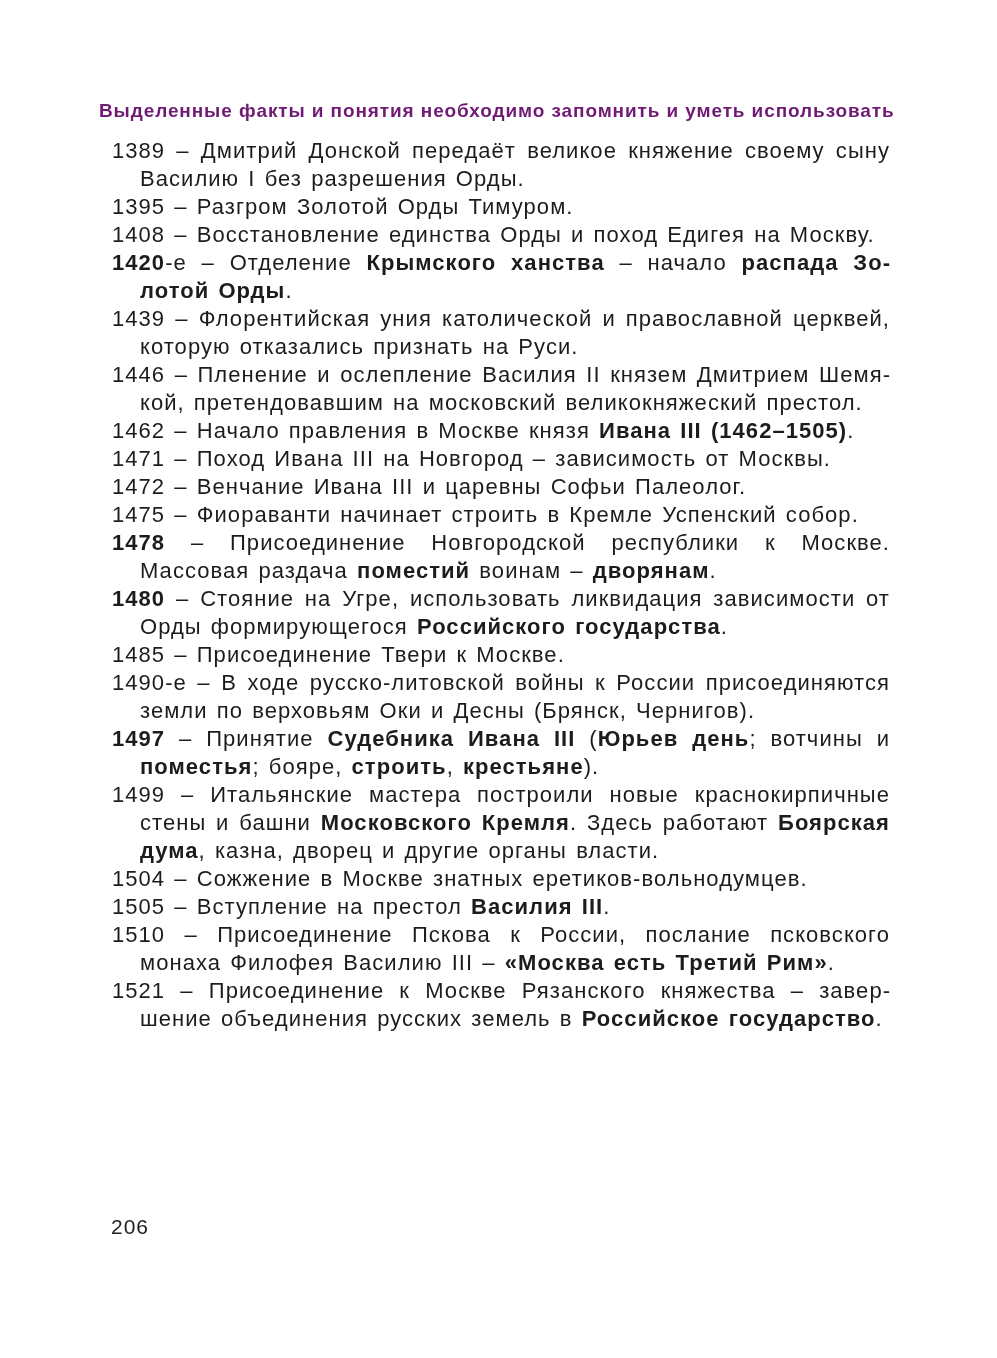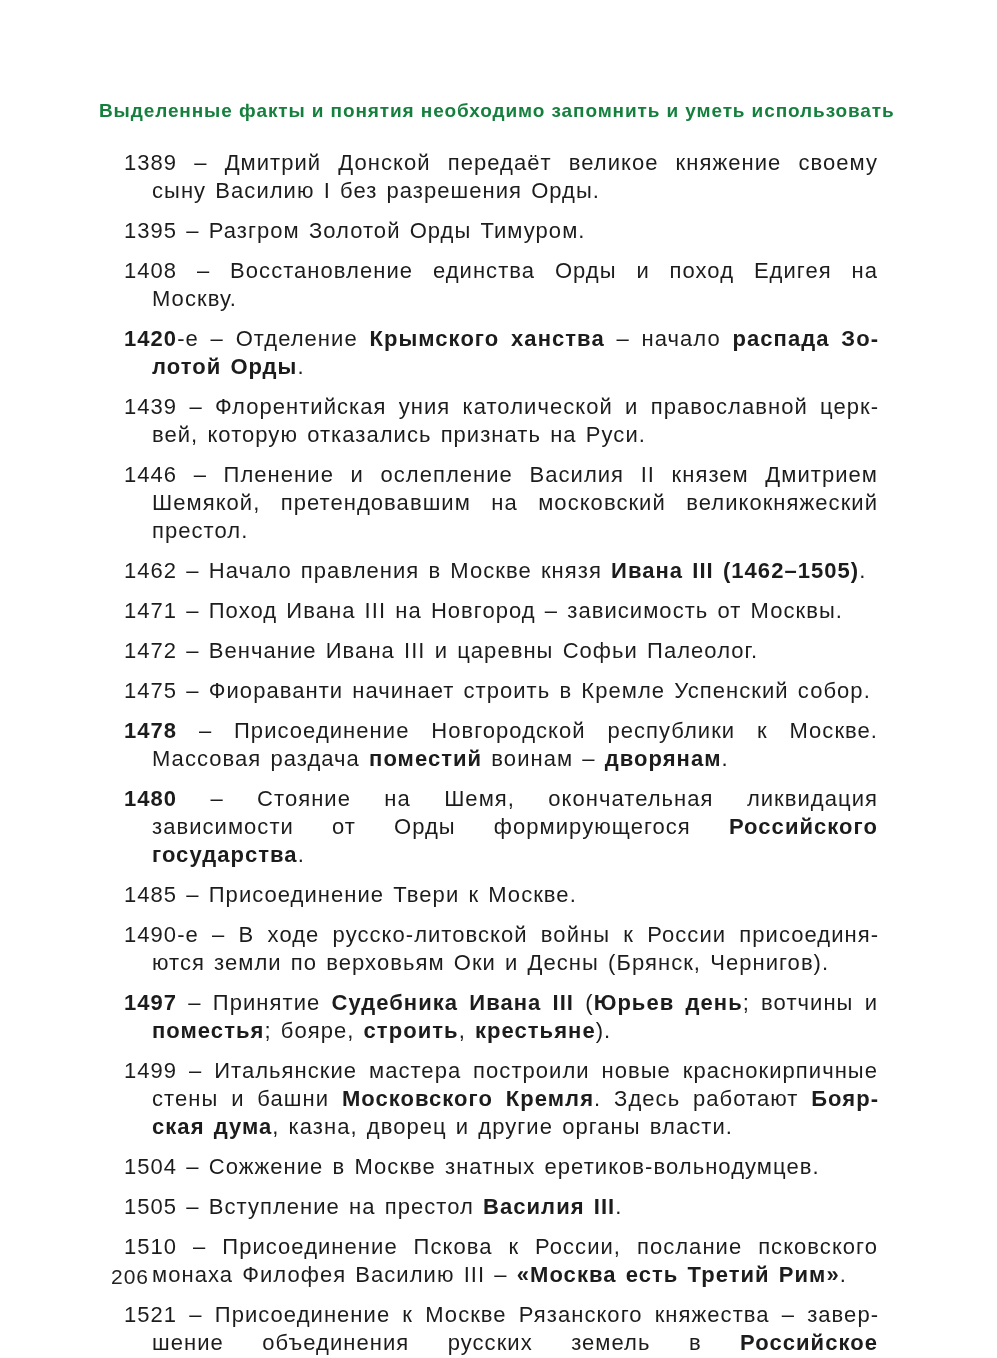--- a/index.html
+++ b/index.html
@@ -17,47 +17,47 @@
     overflow: hidden;
   }
   .memo-heading {
     position: absolute;
     left: 99px;
     top: 100px;
     font-size: 19px;
     font-weight: bold;
     letter-spacing: 0.9px;
     white-space: nowrap;
-    color: #15803d;
+    color: #701a75;
   }
   .entries {
     position: absolute;
     left: 112px;
     top: 137px;
     width: 778px;
   }
   .entry {
-    margin: 12px;
+    margin: 0;
     padding-left: 28px;
     text-indent: -28px;
     text-align: justify;
     font-size: 22px;
     line-height: 28px;
     letter-spacing: 1.05px;
     word-spacing: 2px;
     -webkit-hyphens: manual;
     hyphens: manual;
   }
   .entry .b {
     font-weight: bold;
   }
   .page-number {
     position: absolute;
     left: 111px;
-    top: 1265px;
+    top: 1215px;
     font-size: 21px;
     letter-spacing: 1px;
     color: #222222;
   }
 </style>
 </head>
 <body>
 
 <div class="page">
   <div class="memo-heading">Выделенные факты и понятия необходимо запомнить и уметь использовать</div>
@@ -67,21 +67,21 @@
       <p class="entry"><span>1395 – Разгром Золотой Орды Тимуром.</span></p>
       <p class="entry"><span>1408 – Восстановление единства Орды и поход Едигея на Москву.</span></p>
       <p class="entry"><span class="b">1420</span><span>-е – Отделение </span><span class="b">Крымского ханства</span><span> – начало </span><span class="b">распада Зо­лотой Орды</span><span>.</span></p>
       <p class="entry"><span>1439 – Флорентийская уния католической и православной церк­вей, которую отказались признать на Руси.</span></p>
       <p class="entry"><span>1446 – Пленение и ослепление Василия II князем Дмитрием Шемя­кой, претендовавшим на московский великокняжеский престол.</span></p>
       <p class="entry"><span>1462 – Начало правления в Москве князя </span><span class="b">Ивана III (1462–1505)</span><span>.</span></p>
       <p class="entry"><span>1471 – Поход Ивана III на Новгород – зависимость от Москвы.</span></p>
       <p class="entry"><span>1472 – Венчание Ивана III и царевны Софьи Палеолог.</span></p>
       <p class="entry"><span>1475 – Фиораванти начинает строить в Кремле Успенский собор.</span></p>
       <p class="entry"><span class="b">1478</span><span> – Присоединение Новгородской республики к Москве. Массовая раздача </span><span class="b">поместий</span><span> воинам – </span><span class="b">дворянам</span><span>.</span></p>
-      <p class="entry"><span class="b">1480</span><span> – Стояние на Шемя, окончательная ликвидация зависимости от Орды формирующегося </span><span class="b">Российского государства</span><span>.</span></p>
+      <p class="entry"><span class="b">1480</span><span> – Стояние на Угре, использовать ликвидация зависимости от Орды формирующегося </span><span class="b">Российского государства</span><span>.</span></p>
       <p class="entry"><span>1485 – Присоединение Твери к Москве.</span></p>
       <p class="entry"><span>1490-е – В ходе русско-литовской войны к России присоединя­ются земли по верховьям Оки и Десны (Брянск, Чернигов).</span></p>
       <p class="entry"><span class="b">1497</span><span> – Принятие </span><span class="b">Судебника Ивана III</span><span> (</span><span class="b">Юрьев день</span><span>; вотчины и </span><span class="b">поместья</span><span>; бояре, </span><span class="b">строить</span><span>, </span><span class="b">крестьяне</span><span>).</span></p>
       <p class="entry"><span>1499 – Итальянские мастера построили новые краснокирпичные стены и башни </span><span class="b">Московского Кремля</span><span>. Здесь работают </span><span class="b">Бояр­ская дума</span><span>, казна, дворец и другие органы власти.</span></p>
       <p class="entry"><span>1504 – Сожжение в Москве знатных еретиков-вольнодумцев.</span></p>
       <p class="entry"><span>1505 – Вступление на престол </span><span class="b">Василия III</span><span>.</span></p>
       <p class="entry"><span>1510 – Присоединение Пскова к России, послание псковского монаха Филофея Василию III – </span><span class="b">«Москва есть Третий Рим»</span><span>.</span></p>
       <p class="entry"><span>1521 – Присоединение к Москве Рязанского княжества – завер­шение объединения русских земель в </span><span class="b">Российское государство</span><span>.</span></p>
     </div>
 

